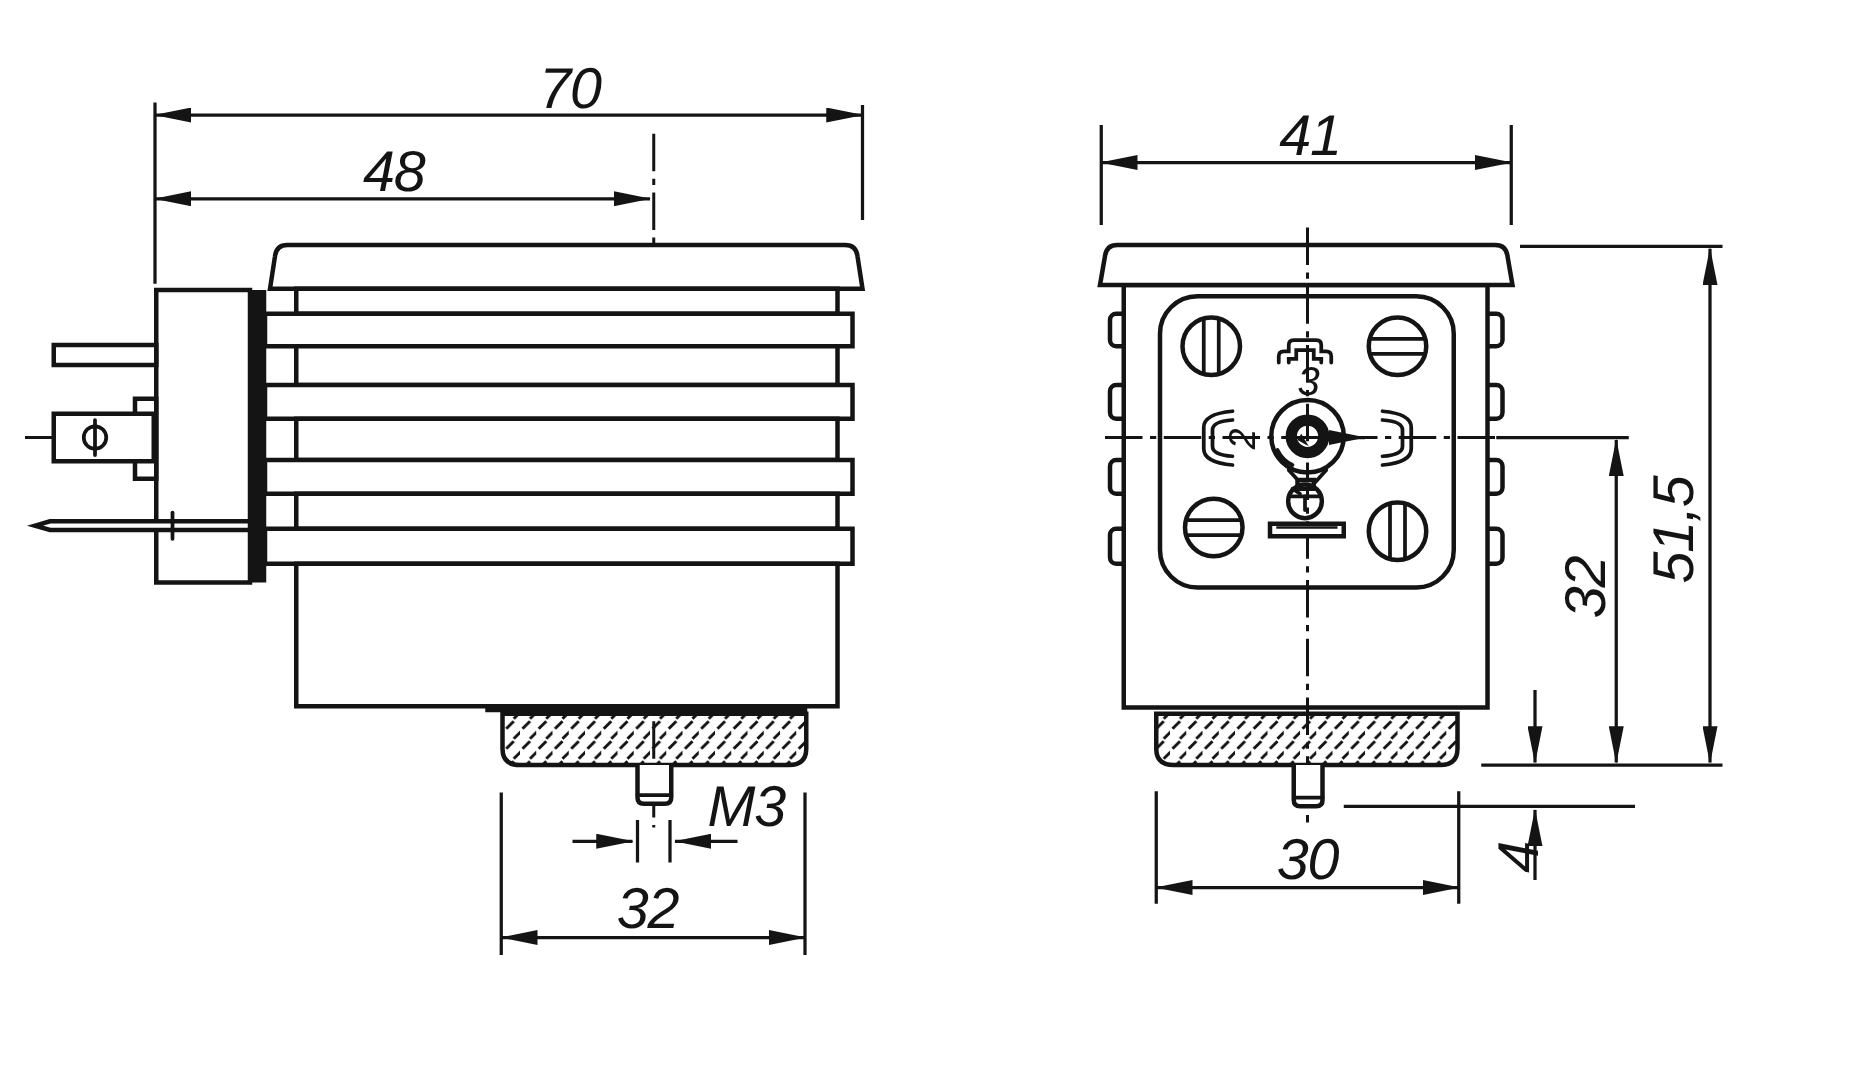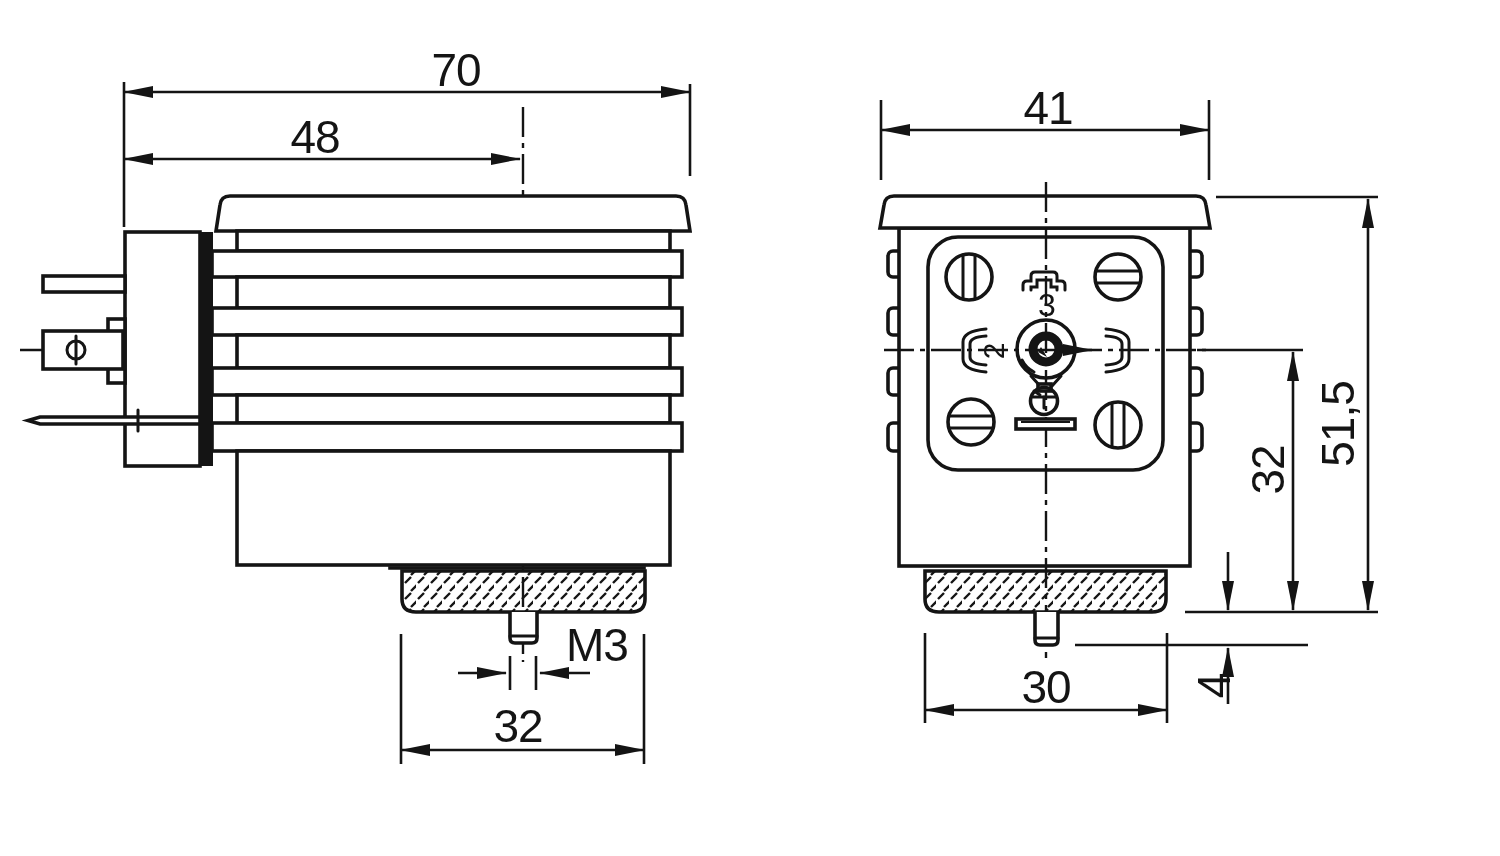--- a/index.html
+++ b/index.html
@@ -1,16 +1,16 @@
 <!DOCTYPE html>
 <html><head>
 <meta charset="utf-8">
 <style>
   html,body{margin:0;padding:0;background:#fff;}
-  .stage{position:relative;width:1500px;height:856px;background:#fff;overflow:hidden;}
+  .stage{position:relative;width:1500px;height:856px;background:#fff;overflow:hidden;font-style:italic;}
   svg{display:block;}
   .ln   {stroke:#141414;stroke-width:3.6;fill:none;stroke-linecap:square;}
   .lnf  {stroke:#141414;stroke-width:3.6;fill:#fff;}
   .lnthin{stroke:#141414;stroke-width:3;fill:none;stroke-linecap:round;}
   .dim  {stroke:#141414;stroke-width:2.6;fill:none;}
   .ext  {stroke:#141414;stroke-width:2.6;fill:none;}
   .cl   {stroke:#141414;stroke-width:2.4;fill:none;stroke-dasharray:30 6 5 6;}
   .solid{fill:#141414;stroke:none;}
   text{font-family:"Liberation Sans","DejaVu Sans",sans-serif;fill:#141414;}
   .dimtxt{font-size:46px;letter-spacing:-1px;}

